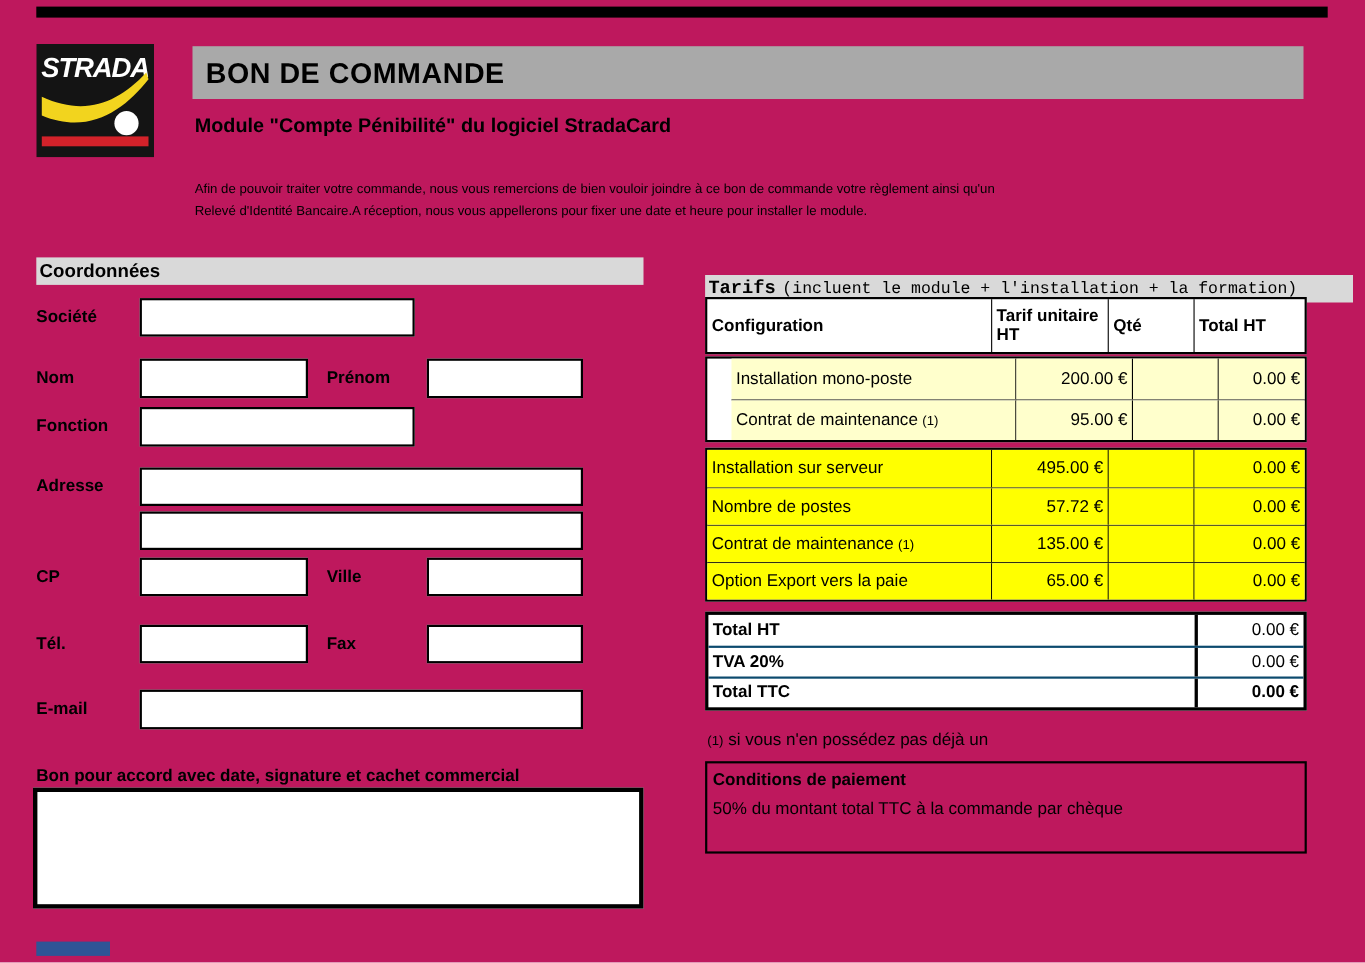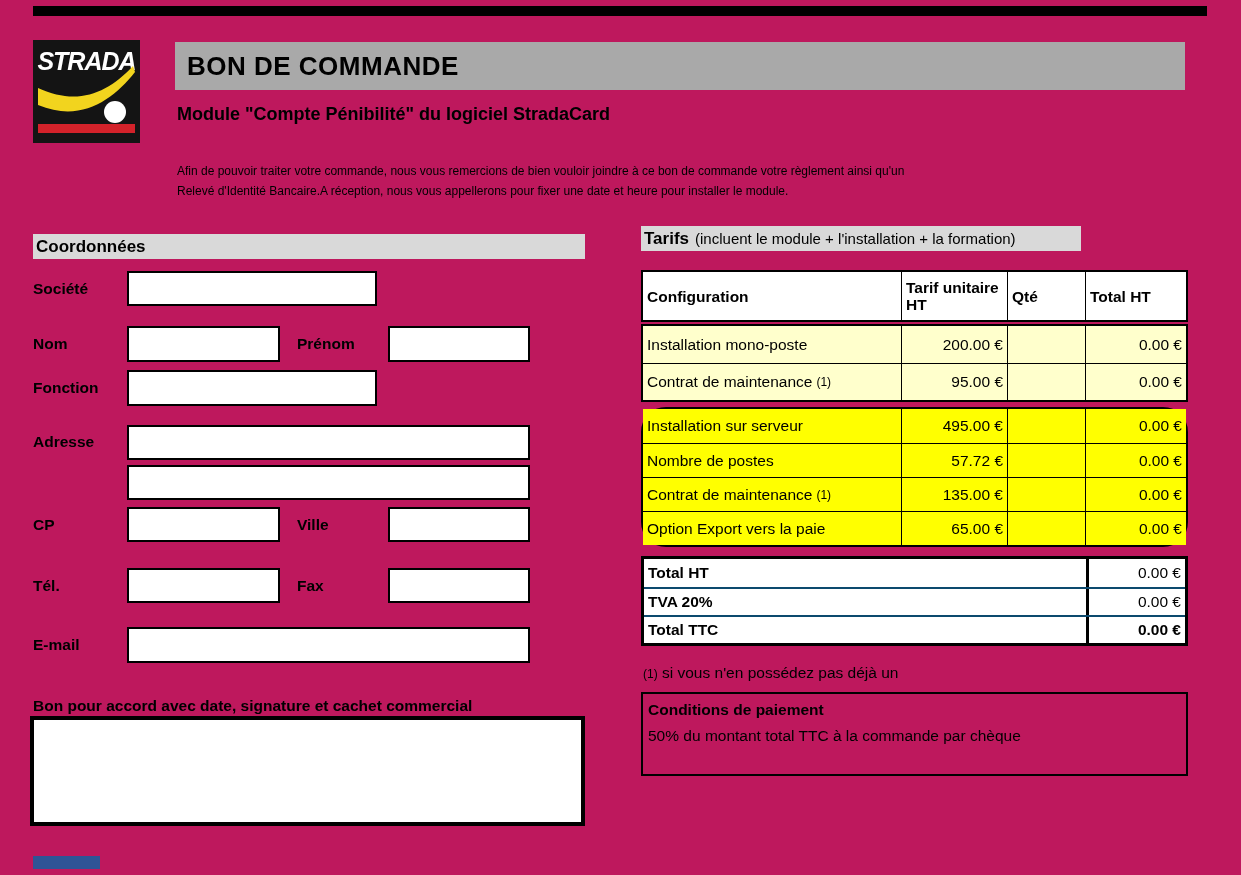--- a/index.html
+++ b/index.html
@@ -25,37 +25,37 @@
   }
   .subtitle { left:177px; top:104px; font-size:18px; font-weight:bold; }
   .intro { left:177px; top:162px; width:1010px; font-size:12px; line-height:19.5px; }
 
   
   .sect-head {
     height:25px; background:#d9d9d9; display:flex; align-items:center;
     padding-left:3px; font-size:17px; font-weight:bold;
   }
   .coord-head { left:33px; top:234px; width:552px; }
-  .tarifs-head { left:641px; top:226px; width:440px; }
+  .tarifs-head { left:641px; top:250px; width:589px;font-family:Liberation Mono, monospace; }
   .sect-head .note { font-weight:normal; font-size:15px; margin-left:6px; }
 
   
   .flabel { position:absolute; font-weight:bold; font-size:15.5px; }
   .fbox {
     position:absolute; border:2px solid #000; background:#fff;
     font-family:"Liberation Sans", sans-serif; font-size:15px; padding:2px 6px; outline:none;
   }
   .sig-caption { left:33px; top:697px; font-size:15.5px; font-weight:bold; }
   .sig-box { left:30px; top:716px; width:555px; height:110px; border:4px solid #000; background:#fff; }
 
   
   .t-sect { position:absolute; left:641px; width:547px; border:2px solid #000; background:#fff; }
   .t-header { top:270px; height:52px; }
-  .t-body1  { top:324px; }
-  .t-body2  { top:407px;border-radius:25px; }
+  .t-body1  { top:324px;padding-left:22px; }
+  .t-body2  { top:407px; }
   .t-row { display:flex; }
   .t-row + .t-row { border-top:1px solid #000; }
   .t-body1 .t-row { height:37px; }
   .t-body2 .t-row { height:34px; }
   .t-header .t-row { height:100%; }
   .cell { display:flex; align-items:center; padding:0 4px; font-size:15.5px; overflow:hidden; }
   .c1 { width:259px; border-right:1px solid #000; }
   .c2 { width:106px; border-right:1px solid #000; }
   .c3 { width:78px;  border-right:1px solid #000; }
   .c4 { flex:1; }

